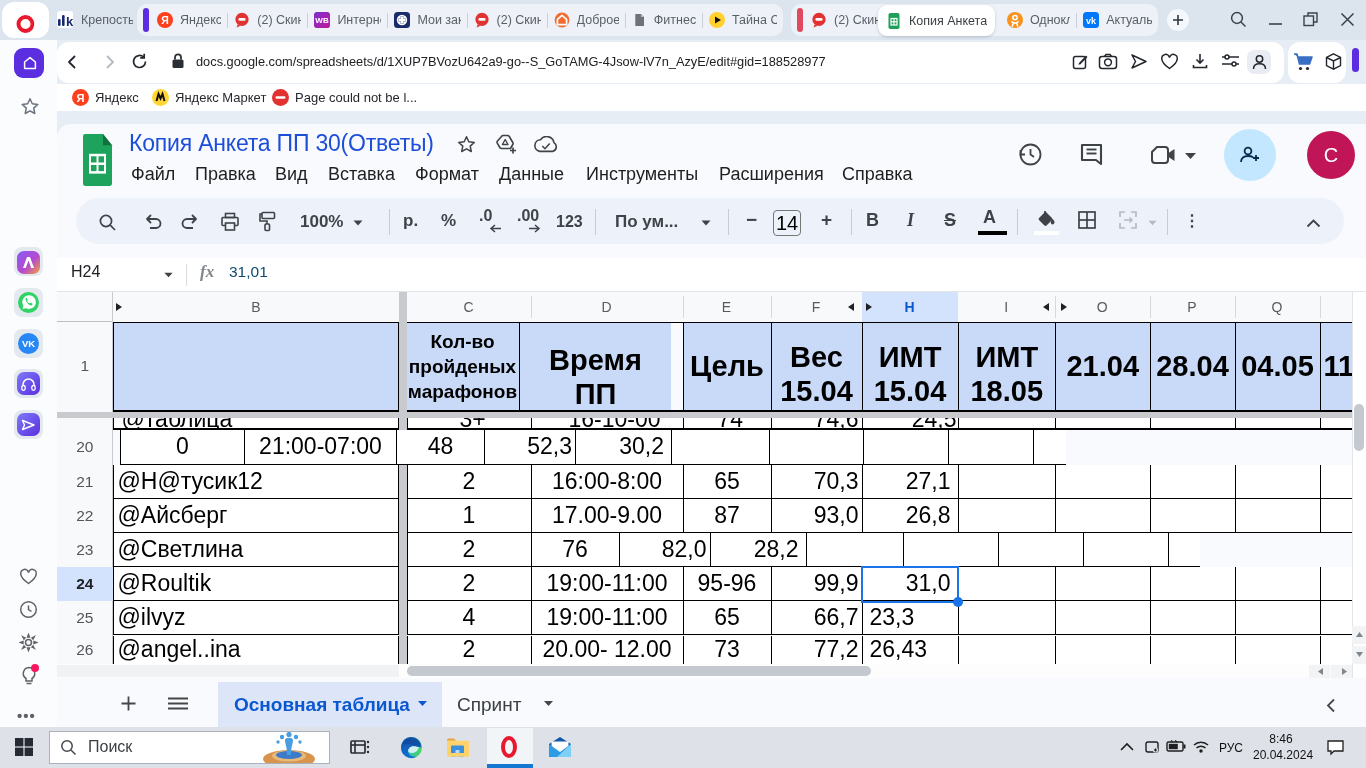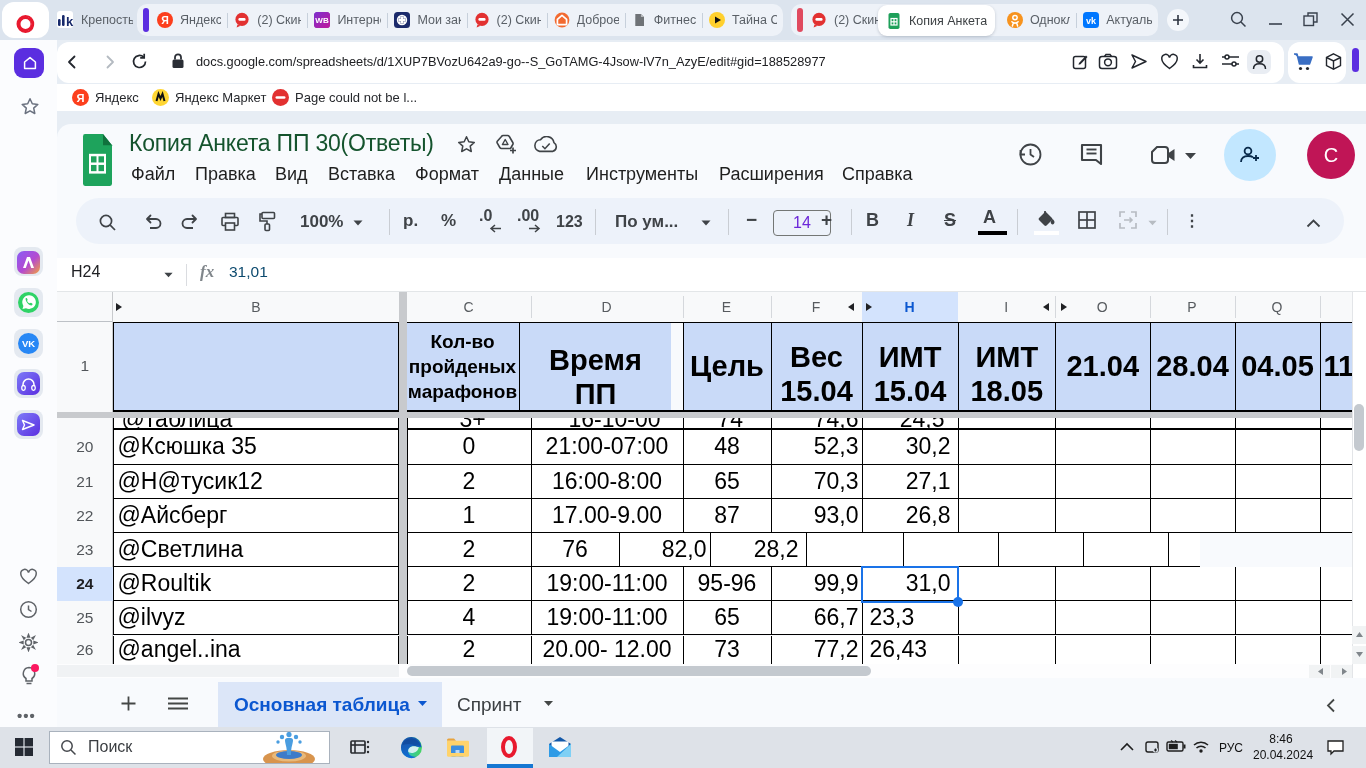--- a/index.html
+++ b/index.html
@@ -335,21 +335,21 @@
 <div class="abs" style="left:57px;top:111px;width:1309px;height:13px;background:#e7edf4"></div>
 <div class="abs" style="left:57px;top:124px;width:1309px;height:603px;background:#f8fafd;border-top-left-radius:14px"></div>
 
 <svg class="abs" style="left:82px;top:134px" width="31" height="52" viewBox="0 0 31 42" preserveAspectRatio="none">
   <path d="M2 0 H20 L29 9 V40 A2 2 0 0 1 27 42 H2 A2 2 0 0 1 0 40 V2 A2 2 0 0 1 2 0 Z" fill="#1ea35c" transform="translate(1,0)"></path>
   <path d="M21 0 L30 9 H21 Z" fill="#10713d"></path>
   <rect x="8" y="17" width="15" height="14" fill="none" stroke="#fff" stroke-width="2"></rect>
   <line x1="8" y1="24" x2="23" y2="24" stroke="#fff" stroke-width="2"></line>
   <line x1="15.5" y1="17" x2="15.5" y2="31" stroke="#fff" stroke-width="2"></line>
 </svg>
-<div class="abs" style="left:129px;top:130px;font-size:23px;color:#14532d;letter-spacing:-0.2px">Копия Анкета ПП 30(Ответы)</div>
+<div class="abs" style="left:129px;top:130px;font-size:23px;color:#1d4ed8;letter-spacing:-0.2px">Копия Анкета ПП 30(Ответы)</div>
 <svg class="abs" style="left:457px;top:135px" width="19" height="19" viewBox="0 0 19 19">
     <path d="M9.5 1.8 L11.8 6.8 L17.3 7.4 L13.2 11.1 L14.3 16.5 L9.5 13.8 L4.7 16.5 L5.8 11.1 L1.7 7.4 L7.2 6.8 Z" fill="none" stroke="#3f4347" stroke-width="1.5" stroke-linejoin="round"></path>
   </svg>
 <svg class="abs" style="left:495px;top:134px" width="23" height="21" viewBox="0 0 23 21">
     <path d="M8.2 1.5 H12.6 A2 2 0 0 1 14.3 2.5 L17.8 8.5 A2 2 0 0 1 17.8 10.5 L15.5 14.5 H6.5 A2 2 0 0 1 4.8 13.5 L2.3 9.2 A2 2 0 0 1 2.3 7.2 L6.5 2.5 A2 2 0 0 1 8.2 1.5 Z" fill="none" stroke="#3f4347" stroke-width="1.6" stroke-linejoin="round"></path>
     <path d="M10.2 5.5 L13 10.5 H7.4 Z" fill="none" stroke="#3f4347" stroke-width="1.4" stroke-linejoin="round"></path>
     <path d="M18 13.5 V19.5 M15 16.5 H21" stroke="#3f4347" stroke-width="1.7"></path>
   </svg>
 <svg class="abs" style="left:532px;top:136px" width="28" height="18" viewBox="0 0 26 17">
     <path d="M7 14.5 A5.5 5.5 0 0 1 7.8 3.6 A7 7 0 0 1 20.5 6.2 A4.6 4.6 0 0 1 19.5 14.5 Z" fill="none" stroke="#3f4347" stroke-width="1.5"></path>
@@ -427,21 +427,21 @@
     <path d="M1 4.5 H10 M7 1 L11 4.5 L7 8" fill="none" stroke="#3f4347" stroke-width="1.5"></path>
   </svg>
 <div class="abs tbtxt" style="left:556px;top:213px;font-size:16px">123</div>
 <div class="tbdiv abs" style="left:595px"></div>
 <div class="abs tbtxt" style="left:615px;top:212px;font-size:17px">По ум...</div>
 <svg class="abs" style="left:700px;top:219px" width="12" height="8" viewBox="0 0 12 8">
     <path d="M1.5 1.5 L6 6.5 L10.5 1.5 Z" fill="#3f4347"></path>
   </svg>
 <div class="tbdiv abs" style="left:728px"></div>
 <div class="abs tbtxt" style="left:746px;top:209px;font-size:19px">−</div>
-<div class="abs" style="left:773px;top:210px;width:58px;height:26px;border:1px solid #747775;border-radius:4px;display:flex;align-items:center;justify-content:center;font-size:16px;color:#6d28d9">14</div>
+<div class="abs" style="left:773px;top:210px;width:28px;height:26px;border:1px solid #747775;border-radius:4px;display:flex;align-items:center;justify-content:center;font-size:20px;color:#000000">14</div>
 <div class="abs tbtxt" style="left:821px;top:209px;font-size:19px">+</div>
 <div class="tbdiv abs" style="left:851px"></div>
 <div class="abs tbtxt" style="left:866px;top:210px;font-size:18px;font-weight:bold">B</div>
 <div class="abs tbtxt" style="left:907px;top:210px;font-size:18px;font-style:italic;font-family:'Liberation Serif',serif">I</div>
 <div class="abs tbtxt" style="left:944px;top:210px;font-size:18px;text-decoration:line-through">S</div>
 <div class="abs tbtxt" style="left:983px;top:207px;font-size:18px">A</div>
 <div class="abs" style="left:978px;top:231px;width:29px;height:4px;background:#000"></div>
 <div class="tbdiv abs" style="left:1017px"></div>
 <svg class="abs" style="left:1036px;top:210px" width="20" height="18" viewBox="0 0 20 18">
     <path d="M9 1 L16 8 A1.5 1.5 0 0 1 16 10 L10.5 15.5 A1.5 1.5 0 0 1 8.5 15.5 L3 10 A1.5 1.5 0 0 1 3 8 L8 3 Z" fill="#3f4347"></path>
@@ -543,33 +543,32 @@
 <div class="r19" style="left:530.5px;width:152px">
     <span style="left:37px">16-10-00</span>
   </div>
 <div class="r19" style="left:682.5px;width:88px">
     <span style="left:34px">74</span>
   </div>
 <div class="r19" style="left:770.5px;width:91px">
     <span style="right:3px">74,6</span>
   </div>
 <div class="r19" style="left:861.5px;width:96px">
-    <span style="right:13px">24,5</span>
+    <span style="right:1px">24,5</span>
   </div>
 <div class="r19" style="left:957.5px;width:97.5px"></div>
 <div class="r19" style="left:1055px;width:94.5px"></div>
 <div class="r19" style="left:1149.5px;width:85px"></div>
 <div class="r19" style="left:1234.5px;width:85px"></div>
 <div class="r19" style="left:1319.5px;width:32.5px"></div>
 
 <div class="abs" style="left:57px;top:412px;width:1295px;height:6px;background:#c8cacd"></div>
 <div class="abs" style="left:399px;top:292px;width:7.5px;height:386px;background:#c8cacd"></div>
 
 <div class="row" style="top:429.5px;height:35px">
-  <div class="c cb">@Ксюшка 35</div>
     <div class="gap"></div>
   <div class="c ctr" style="width:124px">0</div>
   <div class="c ctr" style="width:152px">21:00-07:00</div>
   <div class="c ctr" style="width:88px">48</div>
   <div class="c rgt" style="width:91px">52,3</div>
   <div class="c rgt" style="width:96px;padding-right:7px">30,2</div>
   <div class="c" style="width:97.5px"></div>
     <div class="c" style="width:94.5px"></div>
     <div class="c" style="width:85px"></div>
     <div class="c" style="width:85px"></div>

